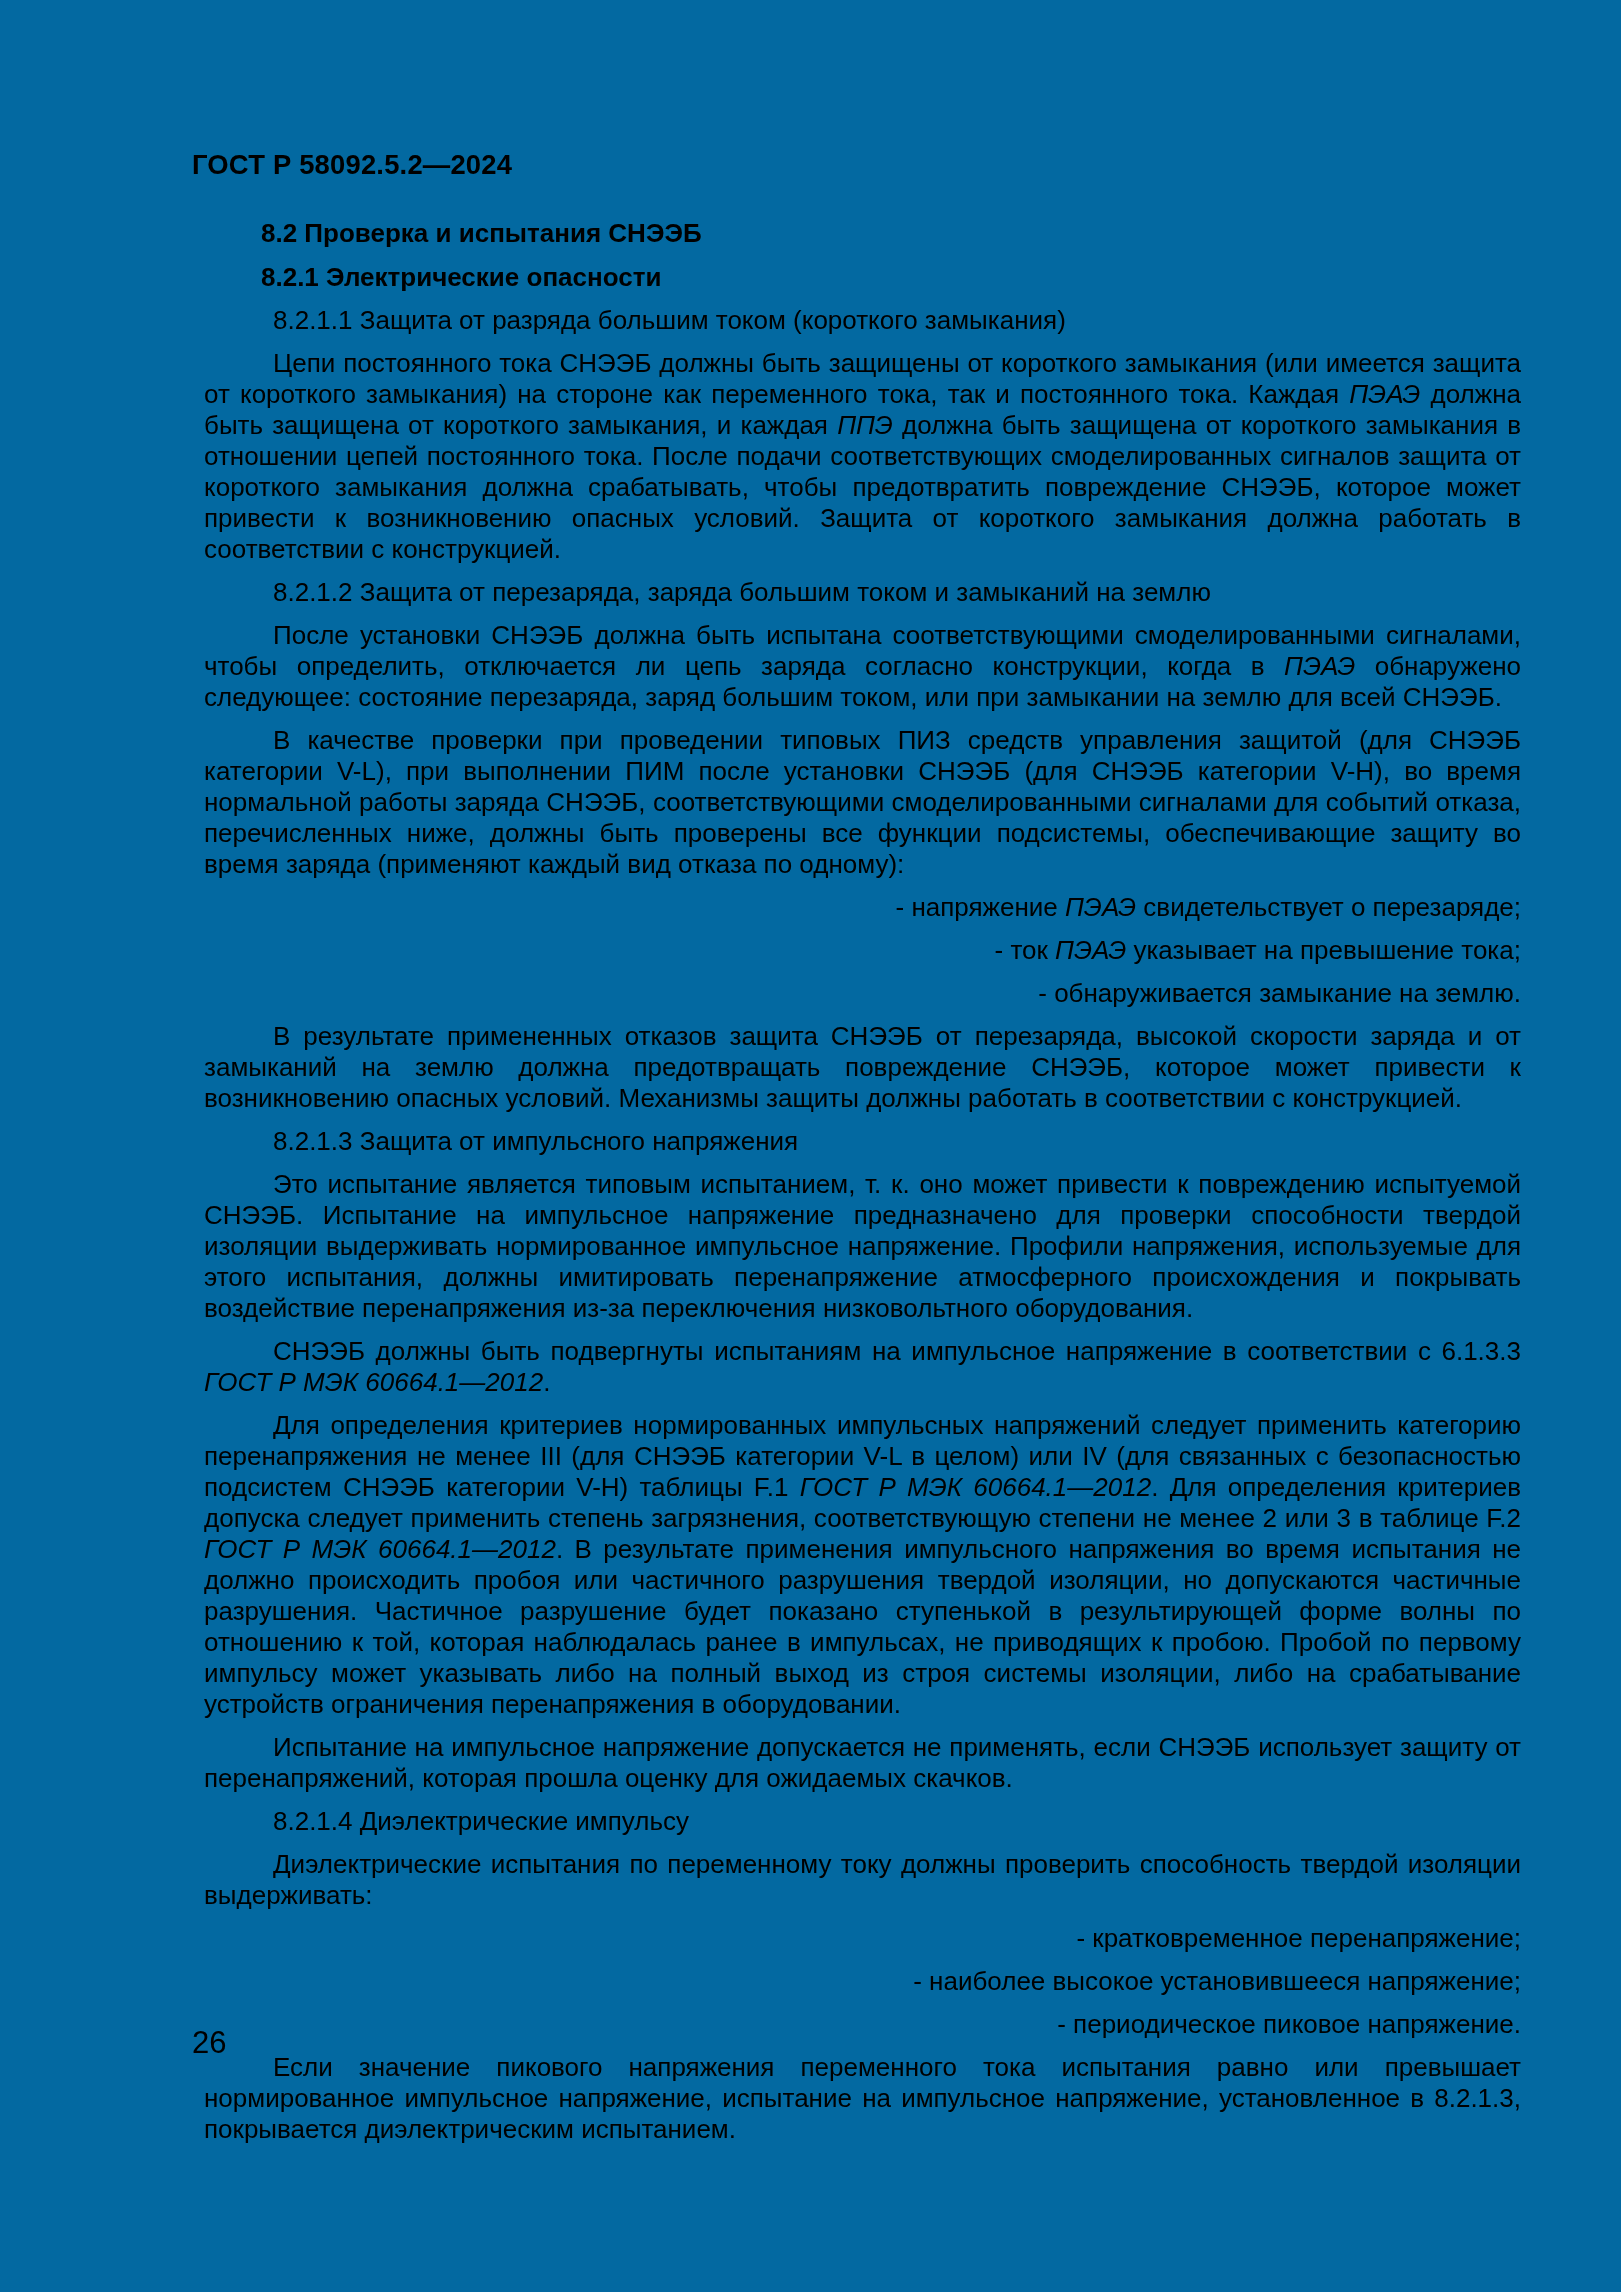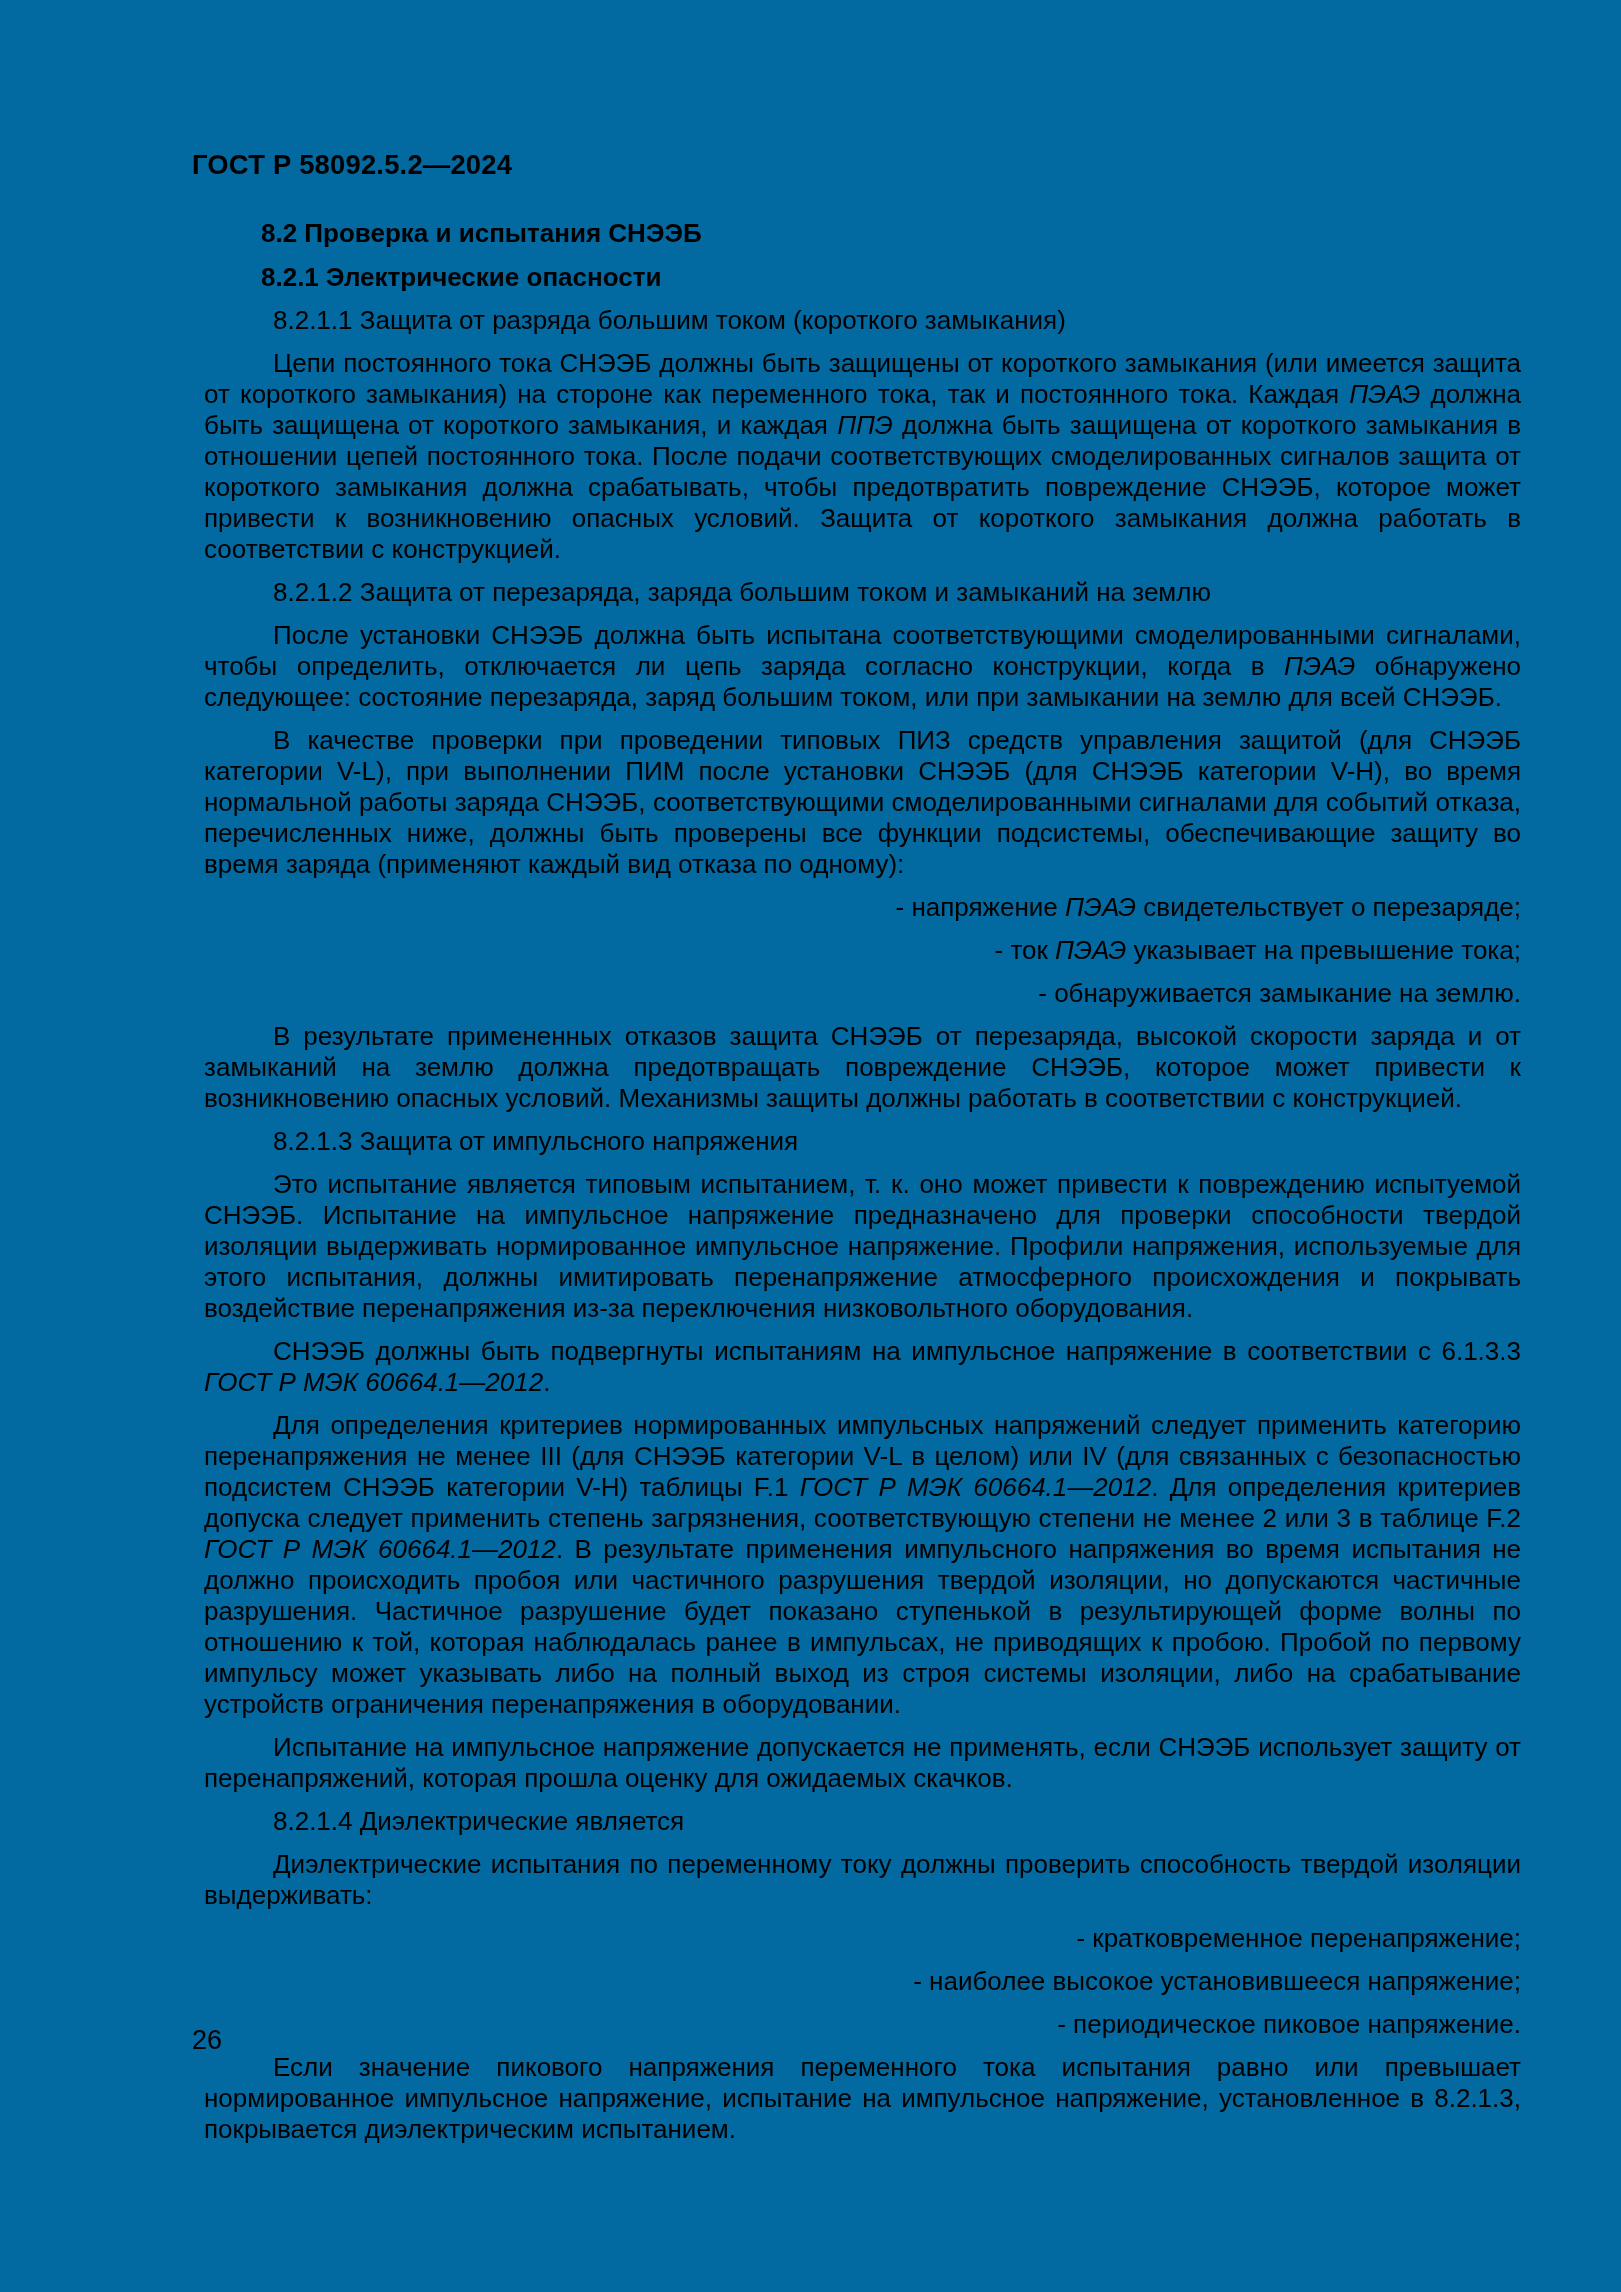--- a/index.html
+++ b/index.html
@@ -48,21 +48,21 @@
   .blk-li {
     text-align: right;
   }
   .it {
     font-style: italic;
   }
   .page-number {
     position: absolute;
     left: 192px;
     top: 2025px;
-    font-size: 27px;
+    font-size: 31px;
   }
 </style>
 </head>
 <body>
 
 <div class="page">
   <div class="doc-header">ГОСТ Р 58092.5.2—2024</div>
 
   <div class="doc-body">
       <div class="blk blk-h"><span>8.2 Проверка и испытания СНЭЭБ</span></div>
@@ -74,21 +74,21 @@
       <div class="blk blk-p"><span>В качестве проверки при проведении типовых ПИЗ средств управления защитой (для СНЭЭБ категории V-L), при выполнении ПИМ после установки СНЭЭБ (для СНЭЭБ категории V-H), во время нормальной работы заряда СНЭЭБ, соответствующими смоделированными сигналами для событий отказа, перечисленных ниже, должны быть проверены все функции подсистемы, обеспечивающие защиту во время заряда (применяют каждый вид отказа по одному):</span></div>
       <div class="blk blk-li"><span>- напряжение </span><span class="it">ПЭАЭ</span><span> свидетельствует о перезаряде;</span></div>
       <div class="blk blk-li"><span>- ток </span><span class="it">ПЭАЭ</span><span> указывает на превышение тока;</span></div>
       <div class="blk blk-li"><span>- обнаруживается замыкание на землю.</span></div>
       <div class="blk blk-p"><span>В результате примененных отказов защита СНЭЭБ от перезаряда, высокой скорости заряда и от замыканий на землю должна предотвращать повреждение СНЭЭБ, которое может привести к возникновению опасных условий. Механизмы защиты должны работать в соответствии с конструкцией.</span></div>
       <div class="blk blk-sub"><span>8.2.1.3 Защита от импульсного напряжения</span></div>
       <div class="blk blk-p"><span>Это испытание является типовым испытанием, т. к. оно может привести к повреждению испытуемой СНЭЭБ. Испытание на импульсное напряжение предназначено для проверки способности твердой изоляции выдерживать нормированное импульсное напряжение. Профили напряжения, используемые для этого испытания, должны имитировать перенапряжение атмосферного происхождения и покрывать воздействие перенапряжения из-за переключения низковольтного оборудования.</span></div>
       <div class="blk blk-p"><span>СНЭЭБ должны быть подвергнуты испытаниям на импульсное напряжение в соответствии с 6.1.3.3 </span><span class="it">ГОСТ Р МЭК 60664.1—2012</span><span>.</span></div>
       <div class="blk blk-p"><span>Для определения критериев нормированных импульсных напряжений следует применить категорию перенапряжения не менее III (для СНЭЭБ категории V-L в целом) или IV (для связанных с безопасностью подсистем СНЭЭБ категории V-H) таблицы F.1 </span><span class="it">ГОСТ Р МЭК 60664.1—2012</span><span>. Для определения критериев допуска следует применить степень загрязнения, соответствующую степени не менее 2 или 3 в таблице F.2 </span><span class="it">ГОСТ Р МЭК 60664.1—2012</span><span>. В результате применения импульсного напряжения во время испытания не должно происходить пробоя или частичного разрушения твердой изоляции, но допускаются частичные разрушения. Частичное разрушение будет показано ступенькой в результирующей форме волны по отношению к той, которая наблюдалась ранее в импульсах, не приводящих к пробою. Пробой по первому импульсу может указывать либо на полный выход из строя системы изоляции, либо на срабатывание устройств ограничения перенапряжения в оборудовании.</span></div>
       <div class="blk blk-p"><span>Испытание на импульсное напряжение допускается не применять, если СНЭЭБ использует защиту от перенапряжений, которая прошла оценку для ожидаемых скачков.</span></div>
-      <div class="blk blk-sub"><span>8.2.1.4 Диэлектрические является</span></div>
+      <div class="blk blk-sub"><span>8.2.1.4 Диэлектрические импульсу</span></div>
       <div class="blk blk-p"><span>Диэлектрические испытания по переменному току должны проверить способность твердой изоляции выдерживать:</span></div>
       <div class="blk blk-li"><span>- кратковременное перенапряжение;</span></div>
       <div class="blk blk-li"><span>- наиболее высокое установившееся напряжение;</span></div>
       <div class="blk blk-li"><span>- периодическое пиковое напряжение.</span></div>
       <div class="blk blk-p"><span>Если значение пикового напряжения переменного тока испытания равно или превышает нормированное импульсное напряжение, испытание на импульсное напряжение, установленное в 8.2.1.3, покрывается диэлектрическим испытанием.</span></div>
     </div>
 
   <div class="page-number">26</div>
 </div>
 

